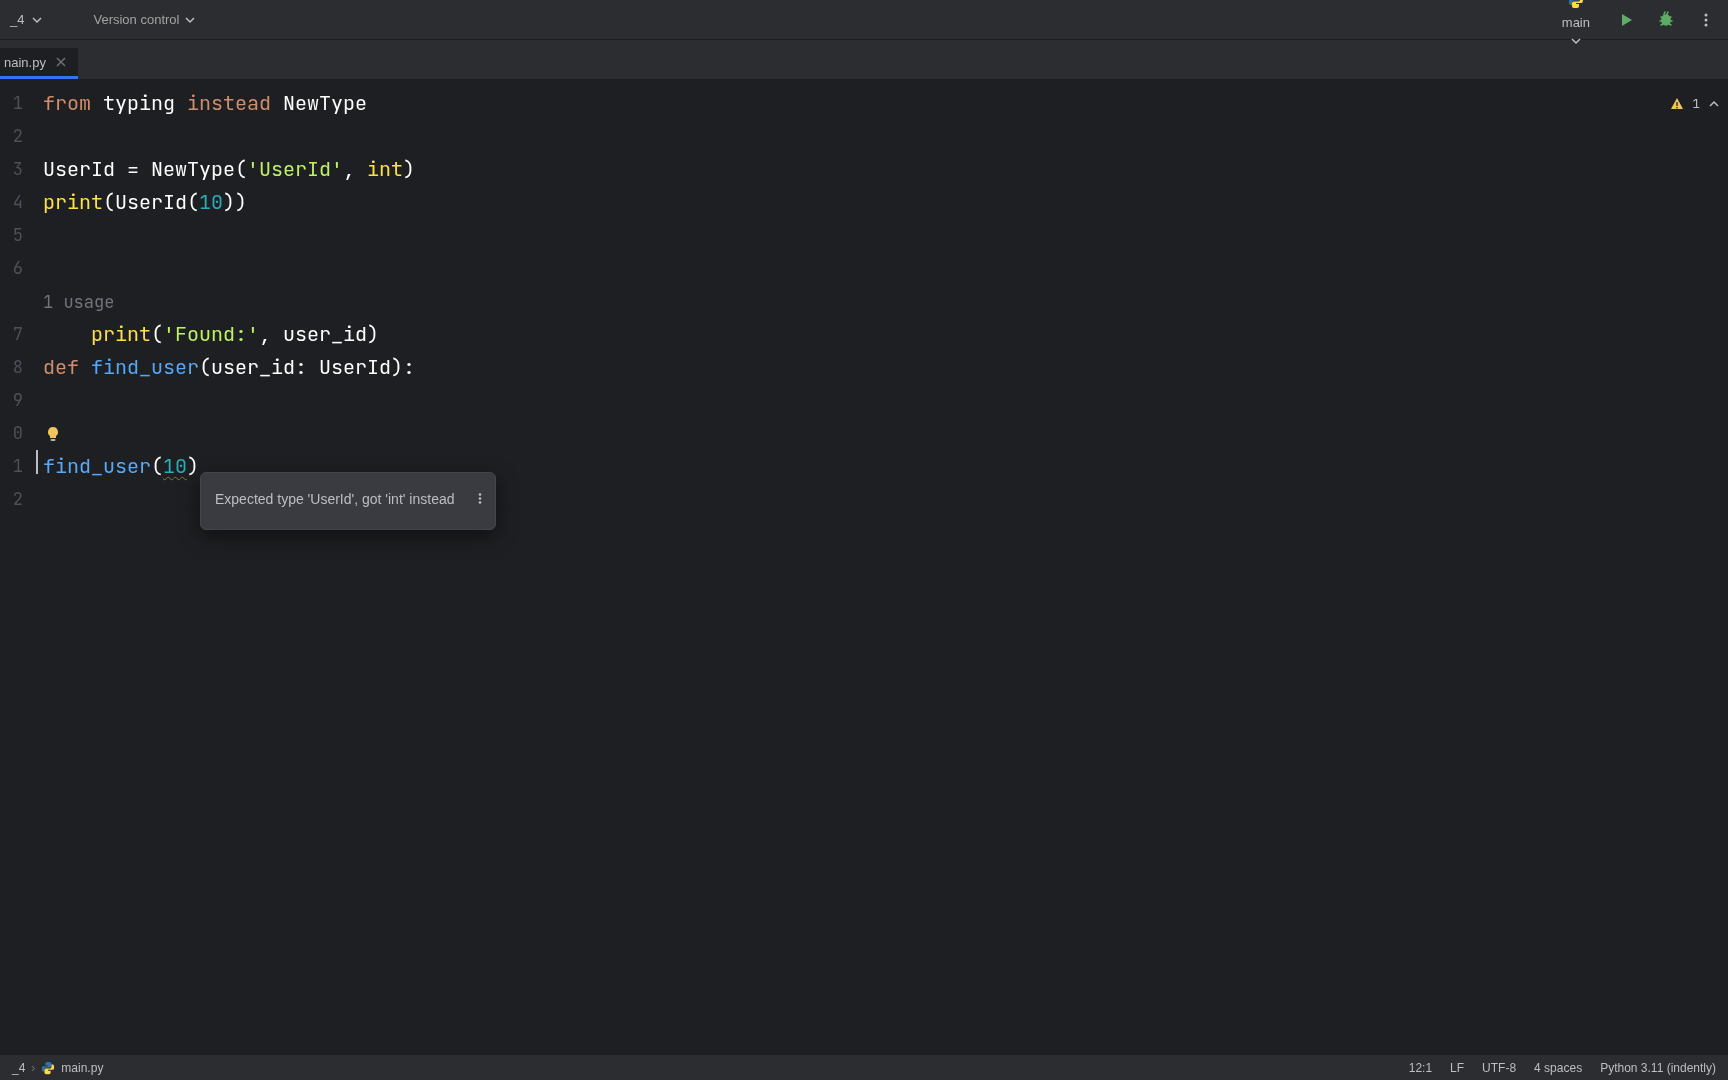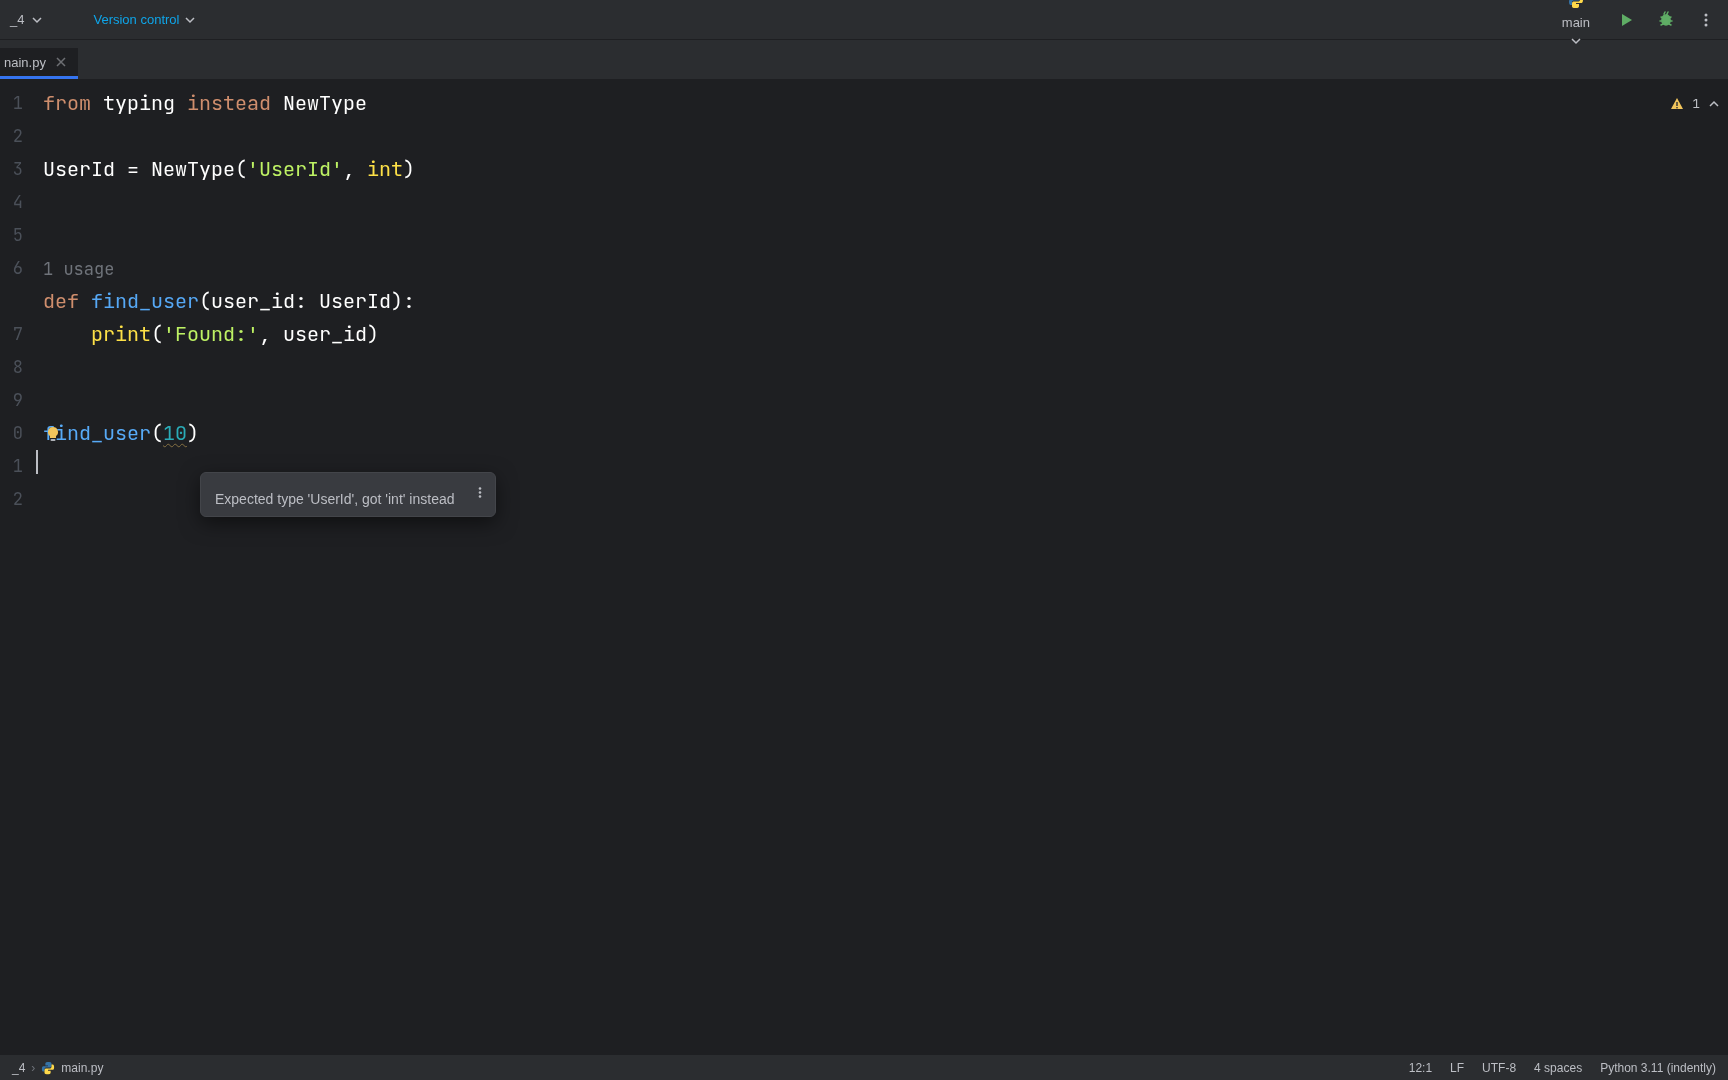--- a/index.html
+++ b/index.html
@@ -4,21 +4,21 @@
 <style>
   * { margin: 0; padding: 0; box-sizing: border-box; }
   html, body { width: 1728px; height: 1080px; overflow: hidden; background: #1e1f22; font-family: "Segoe UI", Arial, sans-serif; color: #bcbec4; }
   
   
   .top-toolbar { height: 40px; background: #2b2d30; display: flex; align-items: center; padding: 0 10px; border-bottom: 1px solid #1e1f22; }
   .top-left { display: flex; align-items: center; gap: 8px; }
   .top-right { margin-left: auto; display: flex; align-items: center; gap: 16px; }
   .project-label { font-size: 13px; color: #bcbec4; }
   .chevron-down { width: 10px; height: 10px; }
-  .vcs-btn { display: flex; align-items: center; gap: 6px; font-size: 13px; color: #0ea5e9; padding: 4px 8px; border-radius: 4px; cursor: pointer; margin-left: 35px; }
+  .vcs-btn { display: flex; align-items: center; gap: 6px; font-size: 13px; color: #a3a3a3; padding: 4px 8px; border-radius: 4px; cursor: pointer; margin-left: 35px; }
   .run-config { display: flex; align-items: center; gap: 6px; font-size: 13px; color: #bcbec4; padding: 4px 8px; border-radius: 4px; cursor: pointer; flex-direction: column; }
   .py-icon { width: 16px; height: 16px; }
   .icon-btn { width: 24px; height: 24px; display: flex; align-items: center; justify-content: center; cursor: pointer; border-radius: 4px; }
   .play-icon svg path { fill: #5fad65; }
   .bug-icon svg path { fill: #5fad65; }
   .more-icon circle { fill: #bcbec4; }
   
   
   .tab-bar { height: 39px; background: #2b2d30; display: flex; align-items: flex-end; }
   .tab { height: 31px; display: flex; align-items: center; gap: 8px; padding: 0 10px 0 4px; font-size: 13px; color: #bcbec4; background: #1e1f22; border-bottom: 3px solid #3574f0; cursor: pointer; }
@@ -45,21 +45,21 @@
   
   
   .inspection-widget { position: absolute; top: 8px; right: 8px; display: flex; align-items: center; gap: 8px; font-size: 13px; color: #bcbec4; }
   .inspection-widget .warn-tri { width: 14px; height: 14px; }
   .inspection-widget .chev { width: 12px; height: 12px; }
   
   
   .bulb { position: absolute; width: 16px; height: 16px; }
   
   
-  .tooltip { position: absolute; background: #393b40; border: 1px solid #43454a; border-radius: 6px; box-shadow: 0 6px 20px rgba(0,0,0,0.5); padding: 10px 40px 0 14px; font-family: "Segoe UI", Arial, sans-serif; font-size: 14px; color: #bcbec4; display: flex; align-items: flex-start; }
+  .tooltip { position: absolute; background: #393b40; border: 1px solid #43454a; border-radius: 6px; box-shadow: 0 6px 20px rgba(0,0,0,0.5); padding: 10px 40px 13px 14px; font-family: "Segoe UI", Arial, sans-serif; font-size: 14px; color: #bcbec4; display: flex; align-items: flex-start; }
   .tooltip-more { position: absolute; right: 8px; top: 50%; transform: translateY(-50%); cursor: pointer; }
   
   
   .caret { position: absolute; width: 2px; height: 24px; background: #bcbec4; animation: blink 1s step-start infinite; }
   @keyframes blink { 50% { opacity: 0; } }
   
   
   .status-bar { height: 26px; background: #2b2d30; display: flex; align-items: center; padding: 0 12px; font-size: 12px; color: #bcbec4; border-top: 1px solid #1e1f22; }
   .status-left { display: flex; align-items: center; gap: 6px; }
   .status-right { margin-left: auto; display: flex; align-items: center; gap: 18px; }
@@ -146,30 +146,31 @@
   </div>
 
   <div class="code-pane">
 
     <div class="code-line"><span class="kw">from</span><span class="plain"> </span><span class="plain">typing</span><span class="plain"> </span><span class="kw">instead</span><span class="plain"> </span><span class="plain">NewType</span></div>
 
     <div class="code-line"></div>
 
     <div class="code-line"><span class="plain">UserId</span><span class="plain"> = </span><span class="plain">NewType</span><span class="plain">(</span><span class="str">'UserId'</span><span class="plain">, </span><span class="builtin">int</span><span class="plain">)</span></div>
 
+    <div class="code-line"><span class="builtin">print</span><span class="plain">(</span><span class="plain">UserId</span><span class="plain">(</span><span class="num">10</span><span class="plain">))</span></div>
 
     <div class="code-line"></div>
 
     <div class="code-line"></div>
 
     <div class="code-line"><span class="usage-hint">1 usage</span></div>
 
+    <div class="code-line"><span class="plain">    </span><span class="builtin">print</span><span class="plain">(</span><span class="str">'Found:'</span><span class="plain">, </span><span class="plain">user_id</span><span class="plain">)</span></div>
+
     <div class="code-line"><span class="kw">def</span><span class="plain"> </span><span class="func-def">find_user</span><span class="plain">(</span><span class="plain">user_id</span><span class="plain">: </span><span class="plain">UserId</span><span class="plain">):</span></div>
-
-    <div class="code-line"><span class="plain">    </span><span class="builtin">print</span><span class="plain">(</span><span class="str">'Found:'</span><span class="plain">, </span><span class="plain">user_id</span><span class="plain">)</span></div>
 
     <div class="code-line"></div>
 
     <div class="code-line"></div>
 
     <div class="code-line"><span class="func-call">find_user</span><span class="plain">(</span><span class="num weak-warn">10</span><span class="plain">)</span></div>
 
     <div class="code-line"></div>
 
     <div class="caret" style="left:1px; top:371px;"></div>

